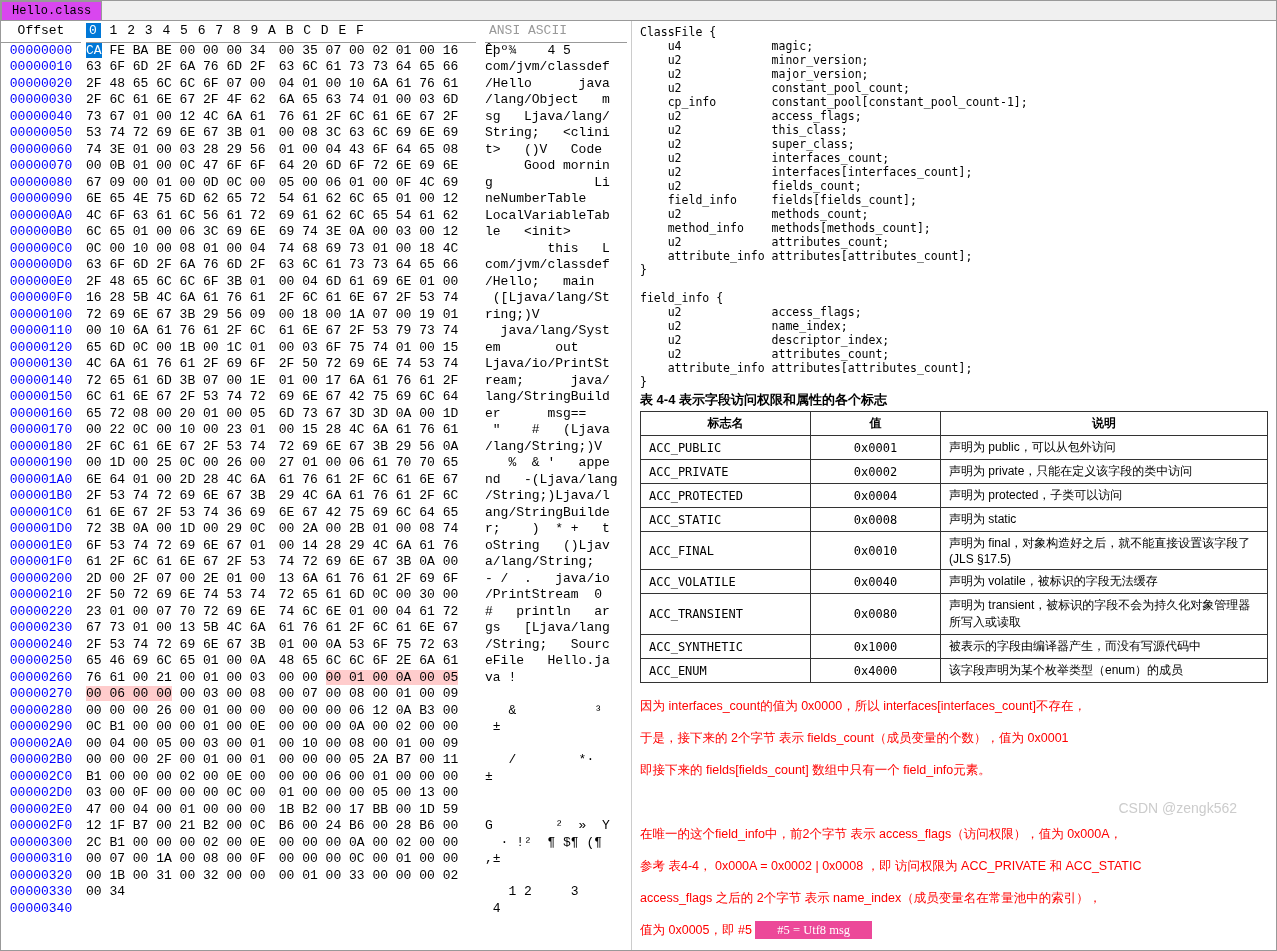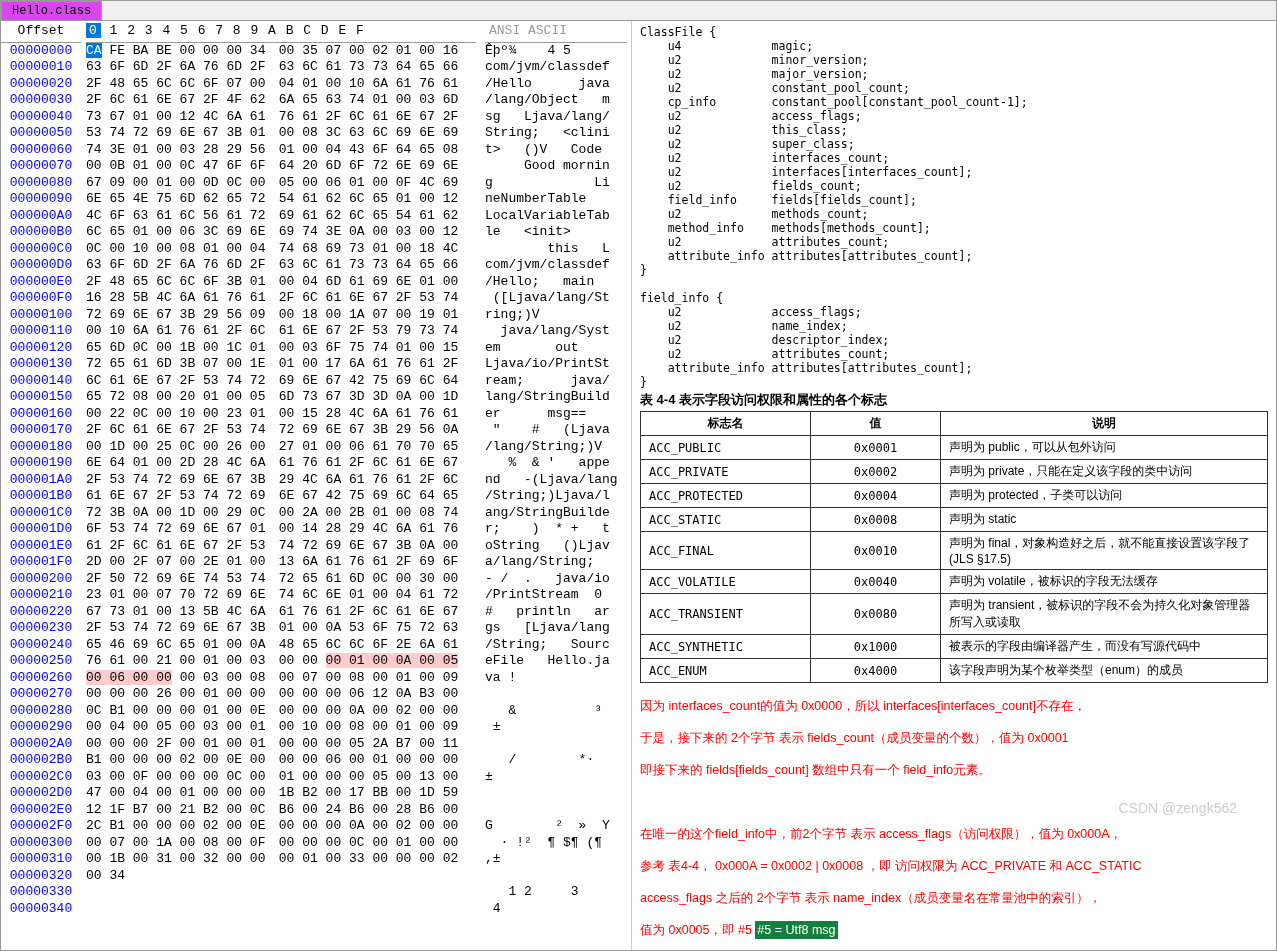--- a/index.html
+++ b/index.html
@@ -24,21 +24,21 @@
 .right-panel{flex:1;padding:4px 8px;font-size:12px;overflow:hidden}
 .codeblk{font-family:Consolas,monospace;white-space:pre;line-height:14px;font-size:11.5px}
 .tbl-title{text-align:left;font-weight:bold;font-family:"Microsoft YaHei",sans-serif;font-size:13px;margin:2px 0}
 .flagtbl{width:100%;border-collapse:collapse;font-family:"Microsoft YaHei",sans-serif;font-size:12px}
 .flagtbl th,.flagtbl td{border:1px solid #333;padding:3px 8px;text-align:left}
 .flagtbl th{text-align:center;font-weight:bold}
 .flagtbl .c0{width:170px;font-family:Consolas,monospace}
 .flagtbl .c1{width:130px;text-align:center;font-family:Consolas,monospace}
 .notes{margin-top:10px;font-family:"Microsoft YaHei",sans-serif;font-size:12.5px;line-height:26px}
 .notes p{color:#ff0000;margin:6px 0}
-.tag{background:#15803d;color:#fff;padding:2px 2px;font-family:Liberation Sans, sans-serif}
+.tag{background:#ec4899;color:#fff;padding:2px 22px;font-family:Liberation Serif, serif}
 .watermark{position:absolute;right:40px;top:800px;color:#ccc;font-size:14px;font-family:sans-serif;transform:rotate(0deg)}
 </style>
 </head>
 <body>
 
 <div class="container">
   <div class="tabs">
     <div class="tab">Hello.class</div>
   </div>
   <div class="main">
@@ -116,29 +116,30 @@
             <div class="bytes-row"><span class="g">6E 65 4E 75 6D 62 65 72</span> 54 61 62 6C 65 01 00 12</div>
             <div class="bytes-row"><span class="g">4C 6F 63 61 6C 56 61 72</span> 69 61 62 6C 65 54 61 62</div>
             <div class="bytes-row"><span class="g">6C 65 01 00 06 3C 69 6E</span> 69 74 3E 0A 00 03 00 12</div>
             <div class="bytes-row"><span class="g">0C 00 10 00 08 01 00 04</span> 74 68 69 73 01 00 18 4C</div>
             <div class="bytes-row"><span class="g">63 6F 6D 2F 6A 76 6D 2F</span> 63 6C 61 73 73 64 65 66</div>
             <div class="bytes-row"><span class="g">2F 48 65 6C 6C 6F 3B 01</span> 00 04 6D 61 69 6E 01 00</div>
             <div class="bytes-row"><span class="g">16 28 5B 4C 6A 61 76 61</span> 2F 6C 61 6E 67 2F 53 74</div>
             <div class="bytes-row"><span class="g">72 69 6E 67 3B 29 56 09</span> 00 18 00 1A 07 00 19 01</div>
             <div class="bytes-row"><span class="g">00 10 6A 61 76 61 2F 6C</span> 61 6E 67 2F 53 79 73 74</div>
             <div class="bytes-row"><span class="g">65 6D 0C 00 1B 00 1C 01</span> 00 03 6F 75 74 01 00 15</div>
+            <div class="bytes-row"><span class="g">4C 6A 61 76 61 2F 69 6F</span> 2F 50 72 69 6E 74 53 74</div>
             <div class="bytes-row"><span class="g">72 65 61 6D 3B 07 00 1E</span> 01 00 17 6A 61 76 61 2F</div>
             <div class="bytes-row"><span class="g">6C 61 6E 67 2F 53 74 72</span> 69 6E 67 42 75 69 6C 64</div>
             <div class="bytes-row"><span class="g">65 72 08 00 20 01 00 05</span> 6D 73 67 3D 3D 0A 00 1D</div>
             <div class="bytes-row"><span class="g">00 22 0C 00 10 00 23 01</span> 00 15 28 4C 6A 61 76 61</div>
             <div class="bytes-row"><span class="g">2F 6C 61 6E 67 2F 53 74</span> 72 69 6E 67 3B 29 56 0A</div>
             <div class="bytes-row"><span class="g">00 1D 00 25 0C 00 26 00</span> 27 01 00 06 61 70 70 65</div>
             <div class="bytes-row"><span class="g">6E 64 01 00 2D 28 4C 6A</span> 61 76 61 2F 6C 61 6E 67</div>
             <div class="bytes-row"><span class="g">2F 53 74 72 69 6E 67 3B</span> 29 4C 6A 61 76 61 2F 6C</div>
-            <div class="bytes-row"><span class="g">61 6E 67 2F 53 74 72 69</span> 6E 67 42 75 69 6C 64 65</div>
+            <div class="bytes-row"><span class="g">61 6E 67 2F 53 74 36 69</span> 6E 67 42 75 69 6C 64 65</div>
             <div class="bytes-row"><span class="g">72 3B 0A 00 1D 00 29 0C</span> 00 2A 00 2B 01 00 08 74</div>
             <div class="bytes-row"><span class="g">6F 53 74 72 69 6E 67 01</span> 00 14 28 29 4C 6A 61 76</div>
             <div class="bytes-row"><span class="g">61 2F 6C 61 6E 67 2F 53</span> 74 72 69 6E 67 3B 0A 00</div>
             <div class="bytes-row"><span class="g">2D 00 2F 07 00 2E 01 00</span> 13 6A 61 76 61 2F 69 6F</div>
             <div class="bytes-row"><span class="g">2F 50 72 69 6E 74 53 74</span> 72 65 61 6D 0C 00 30 00</div>
             <div class="bytes-row"><span class="g">23 01 00 07 70 72 69 6E</span> 74 6C 6E 01 00 04 61 72</div>
             <div class="bytes-row"><span class="g">67 73 01 00 13 5B 4C 6A</span> 61 76 61 2F 6C 61 6E 67</div>
             <div class="bytes-row"><span class="g">2F 53 74 72 69 6E 67 3B</span> 01 00 0A 53 6F 75 72 63</div>
             <div class="bytes-row"><span class="g">65 46 69 6C 65 01 00 0A</span> 48 65 6C 6C 6F 2E 6A 61</div>
             <div class="bytes-row"><span class="g">76 61 00 21 00 01 00 03</span> 00 00 <span class="hl">00 01 00 0A 00 05</span></div>

